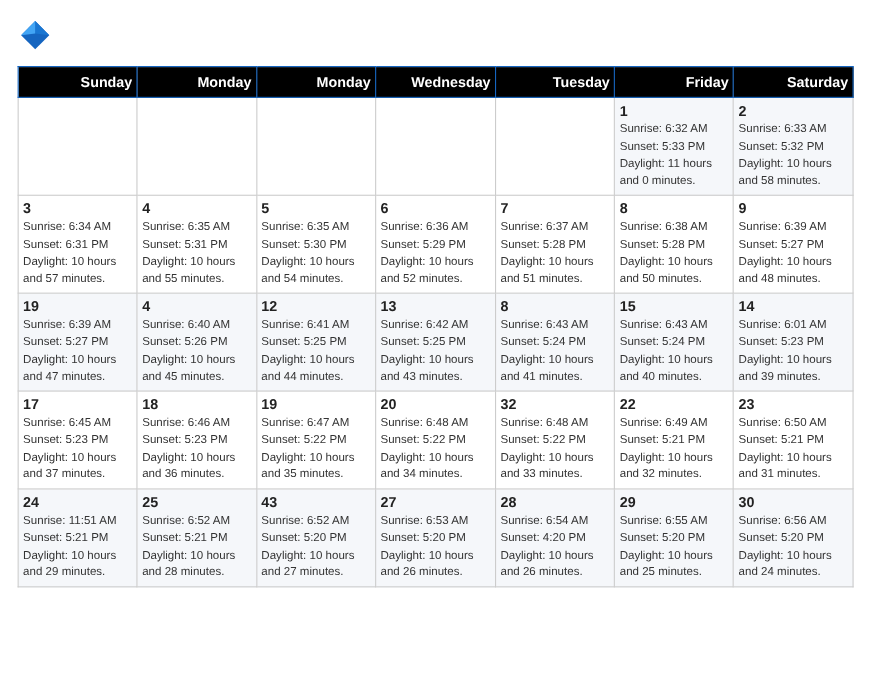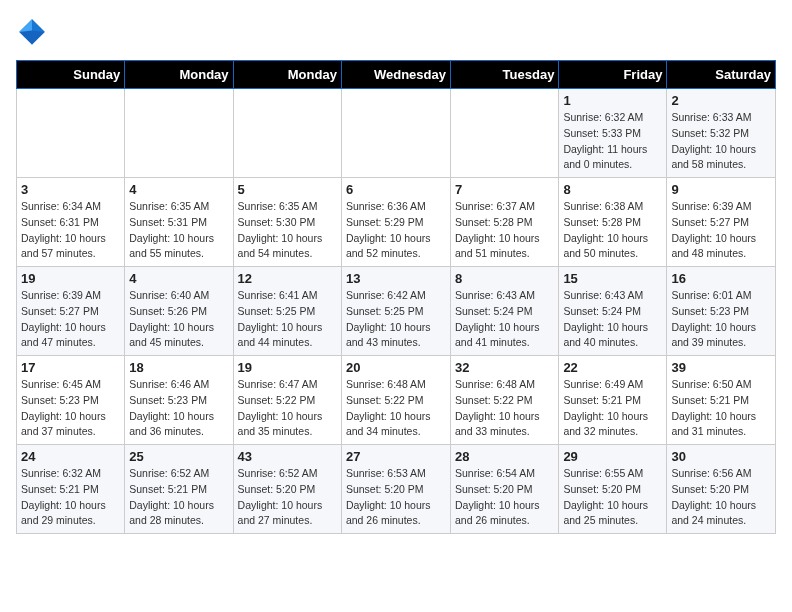--- a/index.html
+++ b/index.html
@@ -216,21 +216,21 @@
 Sunset: 5:24 PM
 Daylight: 10 hours and 41 minutes.</div>
         </td>
         <td>
           <span class="day-number">15</span>
           <div class="day-info">Sunrise: 6:43 AM
 Sunset: 5:24 PM
 Daylight: 10 hours and 40 minutes.</div>
         </td>
         <td>
-          <span class="day-number">16</span>
+          <span class="day-number">14</span>
           <div class="day-info">Sunrise: 6:01 AM
 Sunset: 5:23 PM
 Daylight: 10 hours and 39 minutes.</div>
         </td>
       </tr>
       <tr>
         <td>
           <span class="day-number">17</span>
           <div class="day-info">Sunrise: 6:45 AM
 Sunset: 5:23 PM
@@ -260,30 +260,30 @@
 Sunset: 5:22 PM
 Daylight: 10 hours and 33 minutes.</div>
         </td>
         <td>
           <span class="day-number">22</span>
           <div class="day-info">Sunrise: 6:49 AM
 Sunset: 5:21 PM
 Daylight: 10 hours and 32 minutes.</div>
         </td>
         <td>
-          <span class="day-number">39</span>
+          <span class="day-number">23</span>
           <div class="day-info">Sunrise: 6:50 AM
 Sunset: 5:21 PM
 Daylight: 10 hours and 31 minutes.</div>
         </td>
       </tr>
       <tr>
         <td>
           <span class="day-number">24</span>
-          <div class="day-info">Sunrise: 6:32 AM
+          <div class="day-info">Sunrise: 11:51 AM
 Sunset: 5:21 PM
 Daylight: 10 hours and 29 minutes.</div>
         </td>
         <td>
           <span class="day-number">25</span>
           <div class="day-info">Sunrise: 6:52 AM
 Sunset: 5:21 PM
 Daylight: 10 hours and 28 minutes.</div>
         </td>
         <td>
@@ -294,21 +294,21 @@
         </td>
         <td>
           <span class="day-number">27</span>
           <div class="day-info">Sunrise: 6:53 AM
 Sunset: 5:20 PM
 Daylight: 10 hours and 26 minutes.</div>
         </td>
         <td>
           <span class="day-number">28</span>
           <div class="day-info">Sunrise: 6:54 AM
-Sunset: 5:20 PM
+Sunset: 4:20 PM
 Daylight: 10 hours and 26 minutes.</div>
         </td>
         <td>
           <span class="day-number">29</span>
           <div class="day-info">Sunrise: 6:55 AM
 Sunset: 5:20 PM
 Daylight: 10 hours and 25 minutes.</div>
         </td>
         <td>
           <span class="day-number">30</span>

